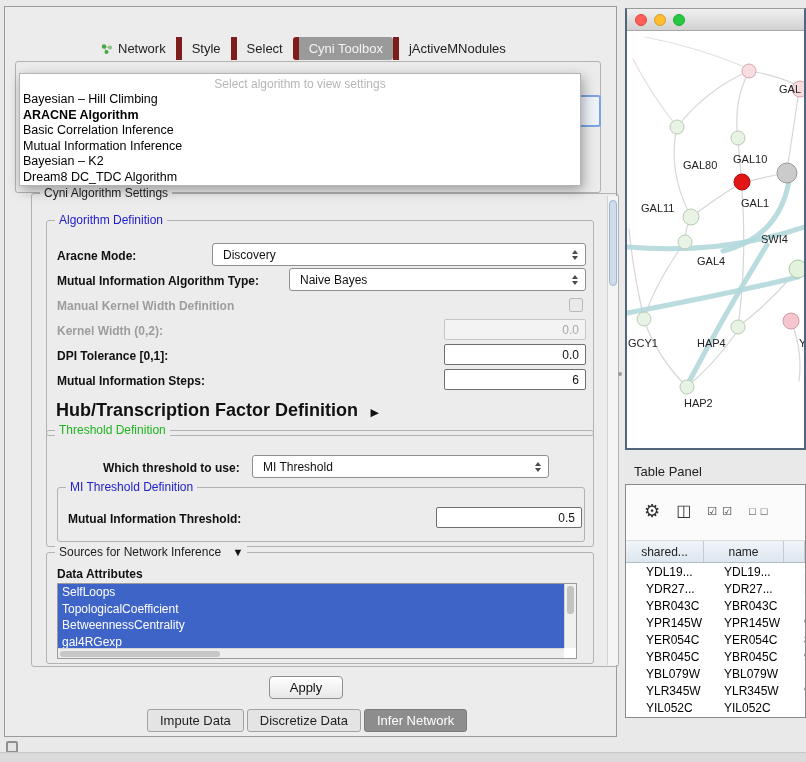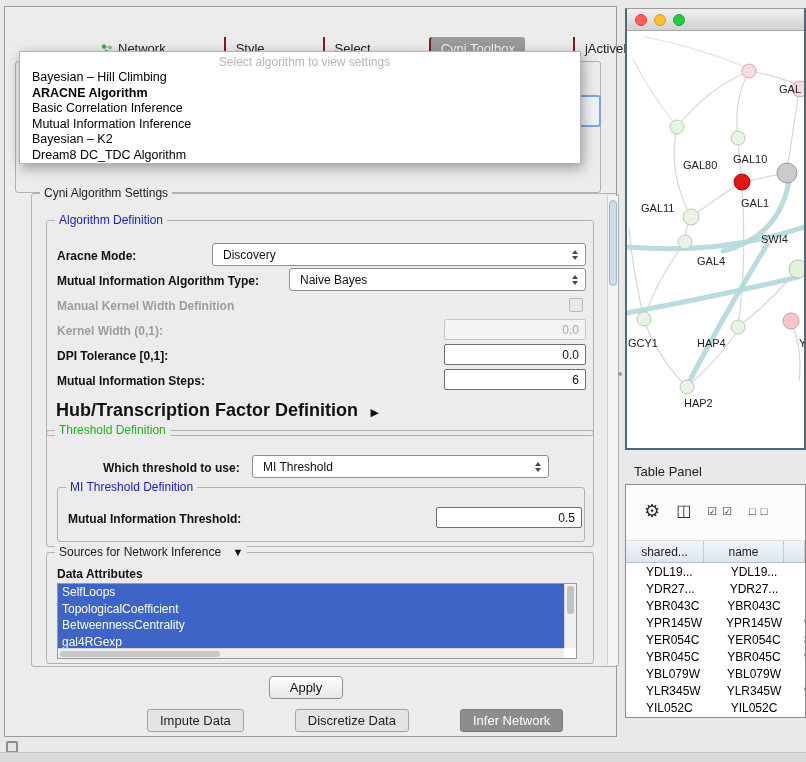--- a/index.html
+++ b/index.html
@@ -10,23 +10,23 @@
 
   
   .control-panel { background:var(--panel,#ececec); border:1px solid #9b9b9b; }
   .titlebar { position:absolute; left:0; top:0; right:0; height:24px;
     background:linear-gradient(#f8f8f8,#e3e3e3); border-bottom:1px solid #c2c2c2; }
   .titlebar .title { position:absolute; left:6px; top:4px; font-size:13px; color:#111; }
   .win-btns { position:absolute; right:6px; top:5px; display:flex; align-items:center; gap:8px; }
   .min-box { display:block; width:10px; height:10px; border:1.5px solid #3a3a3a; background:transparent; }
   .close-x { font-size:15px; font-weight:bold; color:#1d1d1d; line-height:12px; }
 
-  .tabbar { display:flex; align-items:stretch;gap:48px; }
+  .tabbar { display:flex; align-items:stretch; }
   .tab { display:flex; align-items:center; gap:5px; padding:4px 10px; font-size:13px; color:#222; white-space:nowrap; }
-  .tab + .tab { border-left:2px solid #7f1d1d; }
+  .tab + .tab { border-left:6px solid #7f1d1d; }
   .tab.active { background:var(--tabgray,#9a9a9a); color:#f4f4f4; border-radius:3px; }
   .tabicon { display:inline-flex; width:12px; height:12px; }
 
   .fieldset { position:absolute; border:1px solid #b2b2b2; border-radius:3px; }
   .legend { position:absolute; top:-8px; left:8px; background:var(--panel,#ececec); padding:0 4px;
     font-size:12px; line-height:15px; color:#1c1c1c; white-space:nowrap; }
   .legend.blue { color:var(--legendblue,#2121cc); }
   .legend.green { color:var(--legendgreen,#1db41d); }
 
   .focus-box { border:2px solid #7aa4e0; background:#eef3fa; border-radius:3px; z-index:4; }
@@ -94,21 +94,21 @@
   .ticon.checks { font-size:11px; letter-spacing:1px; }
   .ticon.unchecks { font-size:11px; letter-spacing:1px; }
   .tp-header { position:absolute; left:0; top:56px; width:100%; height:22px; display:flex;
     background:linear-gradient(#f0f5fa,#dde6ef); border-bottom:1px solid #b2bfcb; }
   .tp-header .tcell { border-right:1px solid #c2ccd6; display:flex; align-items:center; justify-content:center;
     font-size:12px; color:#222; }
   .tp-body { position:absolute; left:0; top:78px; width:100%; }
   .trow { display:flex; height:17px; align-items:center; }
   .tcell { overflow:hidden; white-space:nowrap; }
   .tp-body .tcell { font-size:12px; color:#000; padding-left:20px; }
-  .c0 { width:78px; } .c1 { width:80px;text-align:center; } .c2 { flex:1; }
+  .c0 { width:78px; } .c1 { width:80px; } .c2 { flex:1; }
 
   .mini-window { display:block; width:12px; height:12px; border:2px solid #8f8f8f; background:#e4e4e4; border-radius:2px; }
   .footer-band { background:#dadada; border-top:1px solid #c6c6c6; }
   .splitter-dot { width:4px; height:4px; border-radius:50%; background:#9a9a9a; }
 </style>
 </head>
 <body>
 
 <div id="screen">
 
@@ -138,21 +138,21 @@
           <span>Cyni Toolbox</span>
         </div>
         <div class="tab">
           <span>jActiveMNodules</span>
         </div>
       </div>
 
     <div class="fieldset" style="left:10px;top:54px;width:586px;height:132px;"></div>
     <div class="abs focus-box" style="left:568px;top:88px;width:28px;height:32px;"></div>
 
-    <div class="abs popup" style="left:14px;top:44px;width:562px;height:113px;padding-left:9px;">
+    <div class="abs popup" style="left:14px;top:66px;width:562px;height:113px;">
       <div class="pop-prompt">Select algorithm to view settings</div>
       <div>
           <div class="pop-item">Bayesian – Hill Climbing</div>
           <div class="pop-item sel">ARACNE Algorithm</div>
           <div class="pop-item">Basic Correlation Inference</div>
           <div class="pop-item">Mutual Information Inference</div>
           <div class="pop-item">Bayesian – K2</div>
           <div class="pop-item">Dream8 DC_TDC Algorithm</div>
         </div>
     </div>
@@ -181,21 +181,21 @@
           <span class="txt">Naive Bayes</span>
           <span class="spin">
               <i class="up"></i>
               <i class="dn"></i>
             </span>
         </div>
 
         <span class="lbl disabled" style="left:10px;top:78px;">Manual Kernel Width Definition</span>
         <span class="checkbox" style="left:522px;top:77px;"></span>
 
-        <span class="lbl disabled" style="left:10px;top:103px;">Kernel Width (0,1):</span>
+        <span class="lbl disabled" style="left:10px;top:103px;">Kernel Width (0,2):</span>
         <div class="field disabled" style="left:397px;top:98px;width:142px;height:21px;">
           <span>0.0</span>
         </div>
 
         <span class="lbl" style="left:10px;top:128px;">DPI Tolerance [0,1]:</span>
         <div class="field" style="left:397px;top:123px;width:142px;height:21px;">
           <span>0.0</span>
         </div>
 
         <span class="lbl" style="left:10px;top:153px;">Mutual Information Steps:</span>

